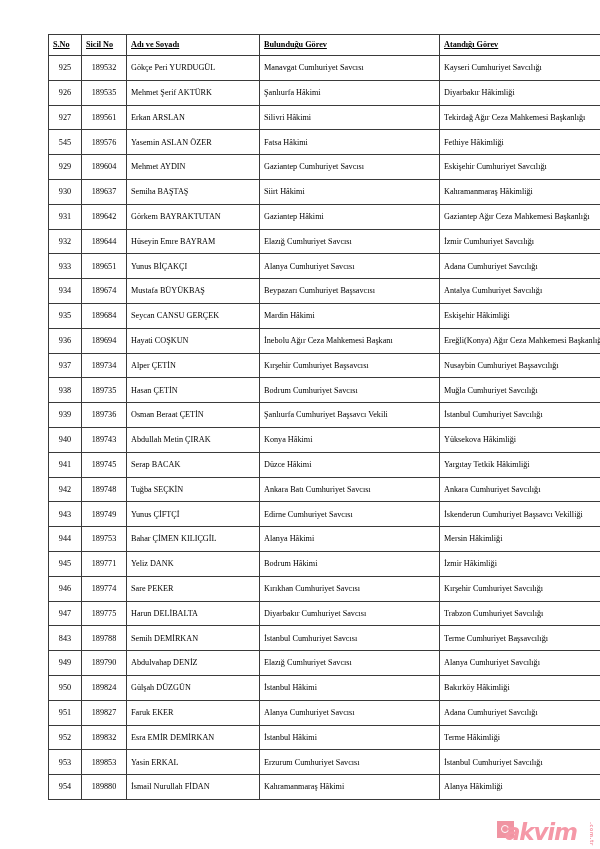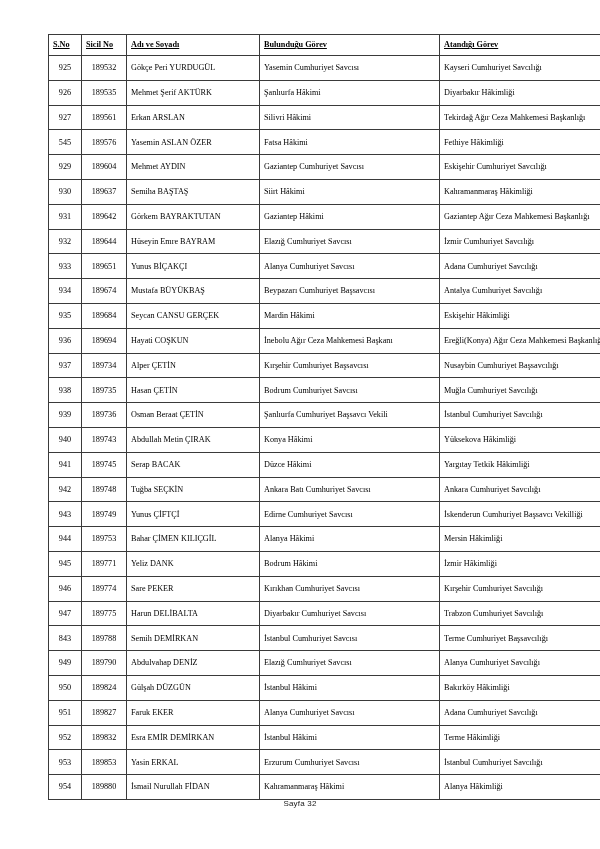--- a/index.html
+++ b/index.html
@@ -153,21 +153,21 @@
         <th class="col-ad"><span class="hdr-underline">Adı ve Soyadı</span></th>
         <th class="col-bul"><span class="hdr-underline">Bulunduğu Görev</span></th>
         <th class="col-atan"><span class="hdr-underline">Atandığı Görev</span></th>
       </tr>
     </thead>
     <tbody id="roster-body">
         <tr>
           <td class="col-sno">925</td>
           <td class="col-sicil">189532</td>
           <td class="col-ad">Gökçe Peri YURDUGÜL</td>
-          <td class="col-bul">Yasemin Cumhuriyet Savcısı</td>
+          <td class="col-bul">Manavgat Cumhuriyet Savcısı</td>
           <td class="col-atan">Kayseri Cumhuriyet Savcılığı</td>
         </tr>
         <tr>
           <td class="col-sno">926</td>
           <td class="col-sicil">189535</td>
           <td class="col-ad">Mehmet Şerif AKTÜRK</td>
           <td class="col-bul">Şanlıurfa Hâkimi</td>
           <td class="col-atan">Diyarbakır Hâkimliği</td>
         </tr>
         <tr>
@@ -362,16 +362,20 @@
         <tr>
           <td class="col-sno">954</td>
           <td class="col-sicil">189880</td>
           <td class="col-ad">İsmail Nurullah FİDAN</td>
           <td class="col-bul">Kahramanmaraş Hâkimi</td>
           <td class="col-atan">Alanya Hâkimliği</td>
         </tr>
       </tbody>
   </table>
 
-  <div id="page-footer">Sayfa 32</div>
-
+
+  <div id="watermark">
+    <span class="wm-box"></span>
+    <span class="wm-word">akvim</span>
+    <span class="wm-tld">.com.tr</span>
+  </div>
 
 </div>
 
 </body></html>

